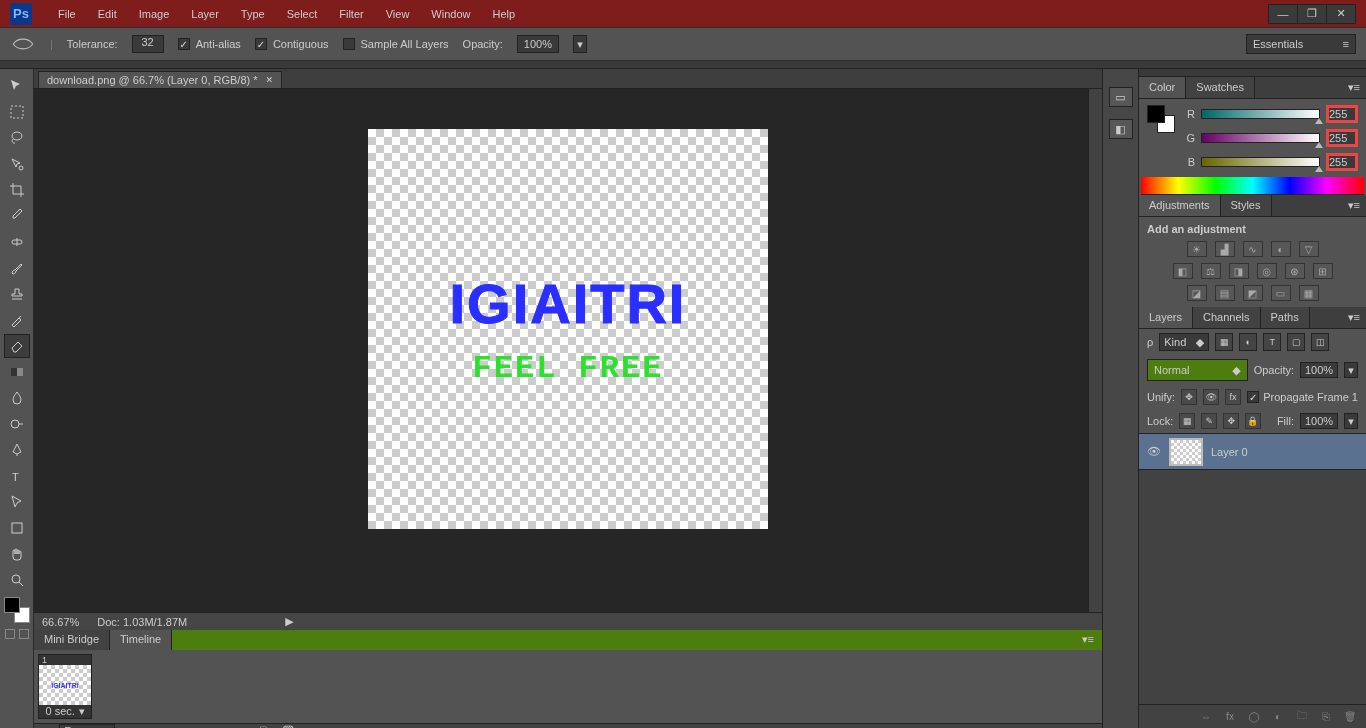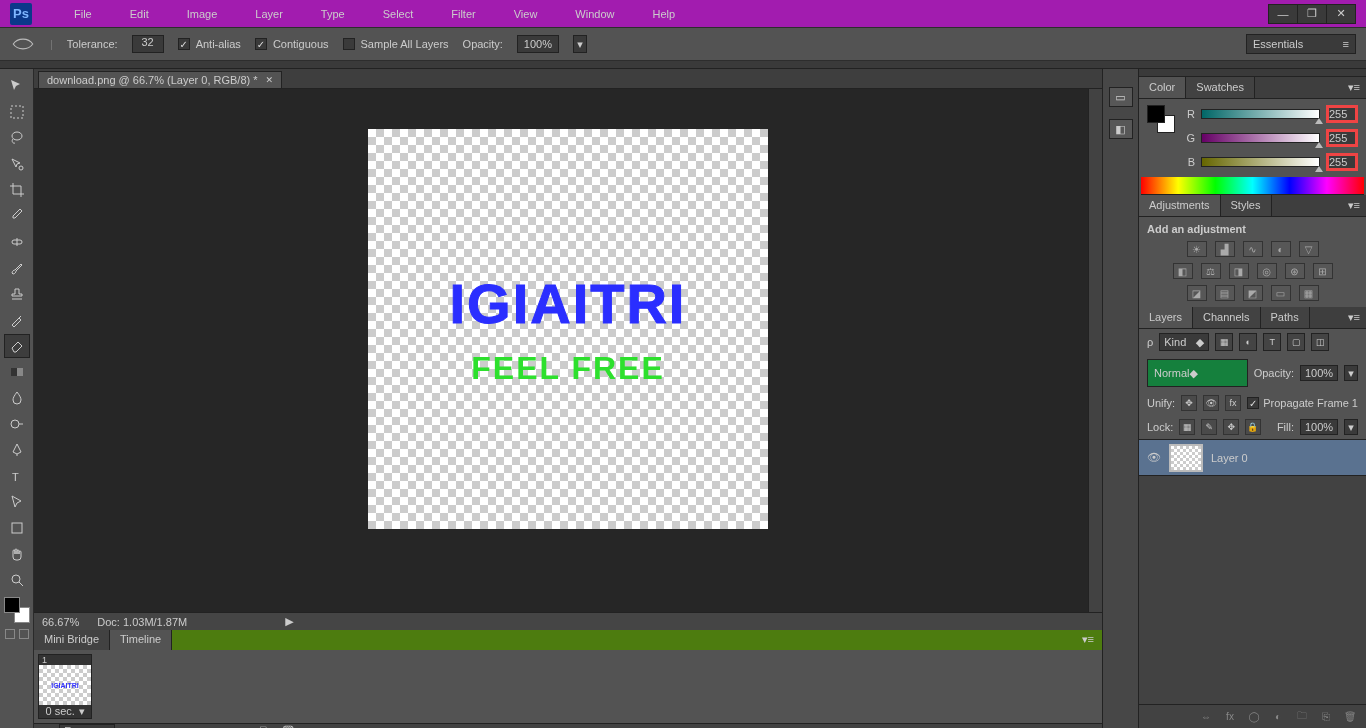--- a/index.html
+++ b/index.html
@@ -1,17 +1,17 @@
 <!DOCTYPE html>
 <html><head>
 <meta charset="utf-8">
 <style>
 * { margin: 0; padding: 0; box-sizing: border-box; font-family: "Segoe UI", Tahoma, sans-serif; font-size: 11px; color: #ccc; user-select: none; }
 body { background: #474747; width: 1366px; height: 728px; overflow: hidden; display: flex; flex-direction: column; }
-.menubar { height: 27px; background: #a21caf; display: flex; align-items: center; padding: 0 10px; gap: 18px; }
+.menubar { height: 27px; background: #7f1d1d; display: flex; align-items: center; padding: 0 10px; gap: 2px; }
 .ps-logo { width: 22px; height: 22px; background: #0b388a; color: #7fb6ff; font-weight: bold; font-size: 13px; display: flex; align-items: center; justify-content: center; margin-right: 14px; border-radius: 2px; }
 .menu-item { padding: 4px 10px; cursor: default; }
 .win-controls { margin-left: auto; display: flex; gap: 0; }
 .win-btn { width: 30px; height: 20px; background: #3a3a3a; display: flex; align-items: center; justify-content: center; border: 1px solid #222; margin-left: -1px; cursor: default; }
 .optionbar { height: 34px; background: #535353; border-top: 1px solid #2d2d2d; border-bottom: 1px solid #2d2d2d; display: flex; align-items: center; padding: 0 10px; gap: 14px; }
 .optionbar .tool-icon { width: 26px; height: 18px; display: flex; align-items: center; }
 .optionbar label { display: flex; align-items: center; gap: 6px; }
 .num-input { width: 32px; height: 18px; background: #3a3a3a; border: 1px solid #222; text-align: center; }
 .chk { width: 12px; height: 12px; border: 1px solid #222; background: #3a3a3a; display: inline-flex; align-items: center; justify-content: center; }
 .chk.on::after { content: "✓"; font-size: 10px; color: #ddd; }
@@ -30,21 +30,21 @@
 .fgbg .fg, .fgbg .bg { width: 16px; height: 16px; border: 1px solid #888; position: absolute; }
 .fgbg .fg { background: #000; top: 0; left: 0; z-index: 2; }
 .fgbg .bg { background: #fff; bottom: 0; right: 0; }
 .small-icons { display: flex; gap: 4px; margin-top: 6px; }
 .small-icons div { width: 10px; height: 10px; border: 1px solid #888; }
 .center-col { flex: 1; display: flex; flex-direction: column; min-width: 0; background: #262626; }
 .canvas-wrap { flex: 1; position: relative; overflow: hidden; background: #262626; display: flex; align-items: flex-start; justify-content: center; padding-top: 40px; }
 .scrollbar-r { position: absolute; right: 0; top: 0; bottom: 0; width: 14px; background: #424242; border-left: 1px solid #222; }
 .canvas { width: 400px; height: 400px; background-color: #fff; background-image: linear-gradient(45deg,#ccc 25%,transparent 25%),linear-gradient(-45deg,#ccc 25%,transparent 25%),linear-gradient(45deg,transparent 75%,#ccc 75%),linear-gradient(-45deg,transparent 75%,#ccc 75%); background-size: 16px 16px; background-position: 0 0,0 8px,8px -8px,-8px 0; display: flex; flex-direction: column; align-items: center; justify-content: center; }
 .canvas .big { font-family: "Arial Black", sans-serif; font-size: 56px; font-weight: 900; color: #2a2eff; -webkit-text-stroke: 1px #2a2eff; letter-spacing: 2px; }
-.canvas .sub { font-family: Liberation Sans, sans-serif; font-size: 32px; font-weight: bold; color: #2de02d; margin-top: 14px; letter-spacing: 2px; }
+.canvas .sub { font-family: Liberation Mono, monospace; font-size: 32px; font-weight: bold; color: #2de02d; margin-top: 14px; letter-spacing: 2px; }
 .statusbar { height: 18px; background: #454545; border-top: 1px solid #222; display: flex; align-items: center; padding: 0 8px; gap: 18px; }
 .statusbar .arrow { margin-left: 80px; }
 .timeline-tabs { height: 20px; background: #4d7c0f; display: flex; align-items: stretch; }
 .tl-tab { padding: 3px 10px; border-right: 1px solid #222; background: #424242; }
 .tl-tab.active { background: #535353; }
 .tl-menu { margin-left: auto; padding: 3px 8px; }
 .timeline-body { height: 78px; background: #535353; display: flex; flex-direction: column; position: relative; }
 .frames { flex: 1; display: flex; align-items: flex-start; padding: 4px; }
 .frame { width: 54px; background: #424242; border: 1px solid #222; display: flex; flex-direction: column; }
 .frame .fnum { background: #333; padding: 0 3px; font-size: 9px; }
@@ -76,21 +76,21 @@
 .slider .thumb-tri { position: absolute; right: -4px; top: 8px; width: 0; height: 0; border-left: 4px solid transparent; border-right: 4px solid transparent; border-bottom: 6px solid #bbb; }
 .val-input { width: 32px; height: 18px; background: #3a3a3a; border: 3px solid #ef4444; }
 .spectrum { height: 18px; margin: 0 2px 0 2px; background: linear-gradient(to right,#f00,#ff0,#0f0,#0ff,#00f,#f0f,#f00); border-bottom:1px solid #222;}
 .adj-panel { padding: 6px 8px; }
 .adj-row { display: flex; gap: 8px; margin-top: 6px; justify-content: center; }
 .adj-icon { width: 20px; height: 16px; border: 1px solid #333; background: #575757; display:flex;align-items:center;justify-content:center;font-size:10px;color:#aaa;}
 .layers-opts { padding: 4px 8px; display: flex; align-items: center; gap: 6px; }
 .kind-dd { width: 50px; height: 18px; background: #3a3a3a; border: 1px solid #222; display: flex; align-items: center; padding: 0 4px; justify-content: space-between; }
 .filter-icon { width: 18px; height: 18px; border: 1px solid #222; background: #444; display:flex;align-items:center;justify-content:center;font-size:9px;}
 .blend-row { padding: 4px 8px; display: flex; align-items: center; gap: 6px; }
-.blend-dd { flex: 1; height: 28px; background: #15803d; border: 1px solid #222; display: flex; align-items: center; padding: 0 6px; }
+.blend-dd { flex: 1; height: 22px; background: #4d7c0f; border: 1px solid #222; display: flex; align-items: center; padding: 0 6px; justify-content: space-between; }
 .lock-row { padding: 4px 8px; display: flex; align-items: center; gap: 6px; }
 .lock-icon { width: 16px; height: 16px; border: 1px solid #333; background: #4a4a4a; display:flex;align-items:center;justify-content:center;font-size:9px;}
 .unify-row { padding: 4px 8px; display: flex; align-items: center; gap: 6px; font-size:10px;}
 .layer-list { flex: 1; background: #424242; border-top: 1px solid #222; overflow: auto; }
 .layer-item { height: 36px; display: flex; align-items: center; gap: 8px; padding: 0 8px; background: #5a7290; border-bottom: 1px solid #222; }
 .eye { width: 14px; height: 14px; display:flex;align-items:center;justify-content:center;}
 .layer-thumb { width: 34px; height: 28px; border: 2px solid #bbb; background-color: #fff; background-image: linear-gradient(45deg,#ccc 25%,transparent 25%),linear-gradient(-45deg,#ccc 25%,transparent 25%),linear-gradient(45deg,transparent 75%,#ccc 75%),linear-gradient(-45deg,transparent 75%,#ccc 75%); background-size: 6px 6px; background-position: 0 0,0 3px,3px -3px,-3px 0; }
 .layer-footer { height: 24px; background: #424242; border-top: 1px solid #222; display: flex; align-items: center; justify-content: flex-end; gap: 8px; padding: 0 8px; }
 .lf-icon { width: 16px; height: 14px; display:flex;align-items:center;justify-content:center;color:#888;font-size:10px;}
 .collapse-strip { height: 8px; background: #3a3a3a; border-bottom:1px solid #222; position:relative;}

